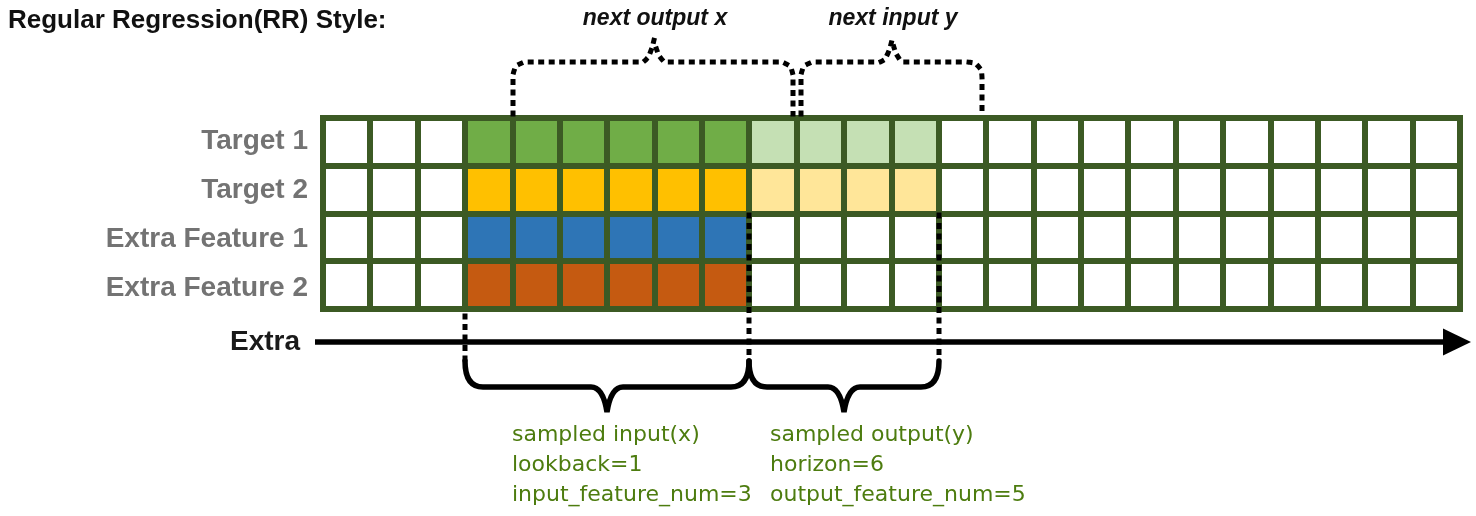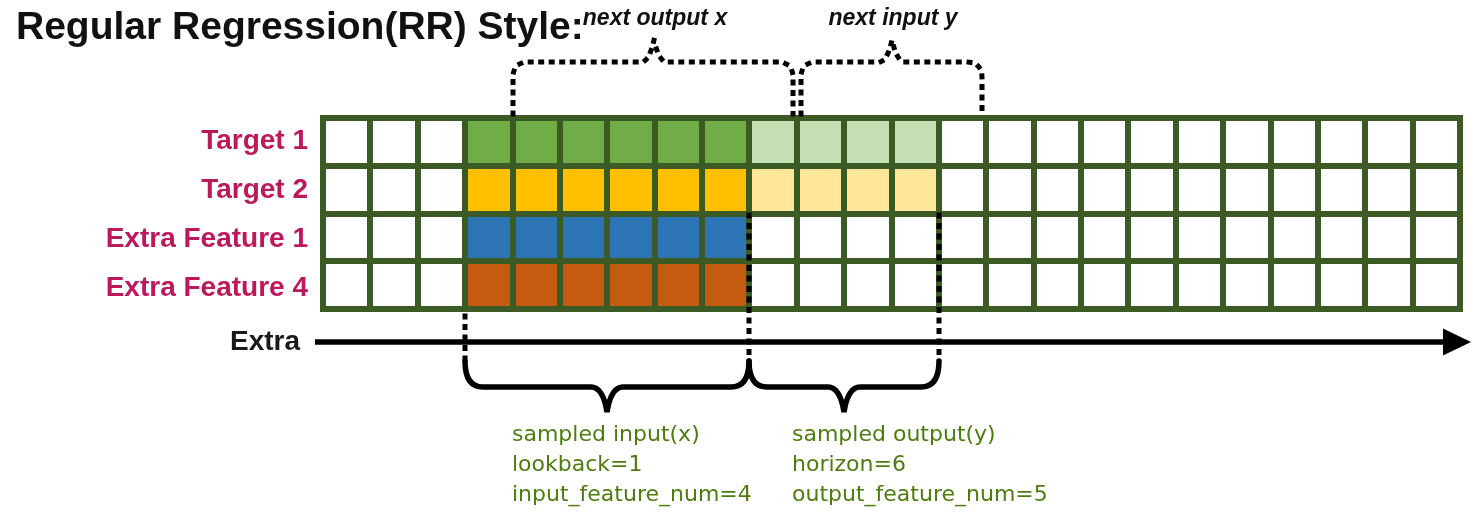--- a/index.html
+++ b/index.html
@@ -4,32 +4,32 @@
 <style>
   html,body{margin:0;padding:0;background:#fff;}
   #canvas{
     position:relative;
     width:1476px;height:516px;
     background:#ffffff;
     font-family:"Liberation Sans", sans-serif;
     overflow:hidden;
   }
   .title{
-    position:absolute;left:16px;top:4px;
-    font-size:39px;font-weight:700;color:#111;
+    position:absolute;left:8px;top:4px;
+    font-size:26px;font-weight:700;color:#111;
     letter-spacing:0px;
   }
   
   .row-labels{
     position:absolute;left:0;top:115px;width:308px;height:197px;
     display:flex;flex-direction:column;
   }
   .row-labels .rl{
     flex:1;display:flex;align-items:center;justify-content:flex-end;
-    font-size:28px;font-weight:700;color:#be185d;padding-right:0;
+    font-size:28px;font-weight:700;color:#737373;padding-right:0;
   }
   .time-label{
     position:absolute;left:0;top:325px;width:300px;
     text-align:right;font-size:28px;font-weight:700;color:#1a1a1a;
   }
   
   .grid{
     position:absolute;left:320px;top:115px;width:1143px;height:197px;
     box-sizing:border-box;
     background:#3c5a24;
@@ -65,21 +65,21 @@
 
   <div class="title">Regular Regression(RR) Style:</div>
 
   <div class="next-label" style="left:655px;">next output x</div>
   <div class="next-label" style="left:893px;">next input y</div>
 
   <div class="row-labels">
     <div class="rl">Target 1</div>
     <div class="rl">Target 2</div>
     <div class="rl">Extra Feature 1</div>
-    <div class="rl">Extra Feature 4</div>
+    <div class="rl">Extra Feature 2</div>
   </div>
 
   <div class="grid" style="background: rgb(60, 90, 36);">
       <div class="cell" style="background: rgb(255, 255, 255);"></div>
       <div class="cell" style="background: rgb(255, 255, 255);"></div>
       <div class="cell" style="background: rgb(255, 255, 255);"></div>
       <div class="cell" style="background: rgb(112, 173, 71);"></div>
       <div class="cell" style="background: rgb(112, 173, 71);"></div>
       <div class="cell" style="background: rgb(112, 173, 71);"></div>
       <div class="cell" style="background: rgb(112, 173, 71);"></div>
@@ -172,23 +172,23 @@
       <div class="cell" style="background: rgb(255, 255, 255);"></div>
       <div class="cell" style="background: rgb(255, 255, 255);"></div>
       <div class="cell" style="background: rgb(255, 255, 255);"></div>
     </div>
 
   <div class="time-label">Extra</div>
 
   <div class="caption" style="left:512px;">
     <div>sampled input(x)</div>
     <div>lookback=1</div>
-    <div>input_feature_num=4</div>
+    <div>input_feature_num=3</div>
   </div>
-  <div class="caption" style="left:792px;">
+  <div class="caption" style="left:770px;">
     <div>sampled output(y)</div>
     <div>horizon=6</div>
     <div>output_feature_num=5</div>
   </div>
 
   <svg class="overlay" viewBox="0 0 1476 516" xmlns="http://www.w3.org/2000/svg">
 
     <g>
       <line x1="315" y1="342" x2="1448" y2="342" stroke="#000" stroke-width="5.5"></line>
       <polygon points="1443,328.5 1443,355.5 1471,342" fill="#000"></polygon>

